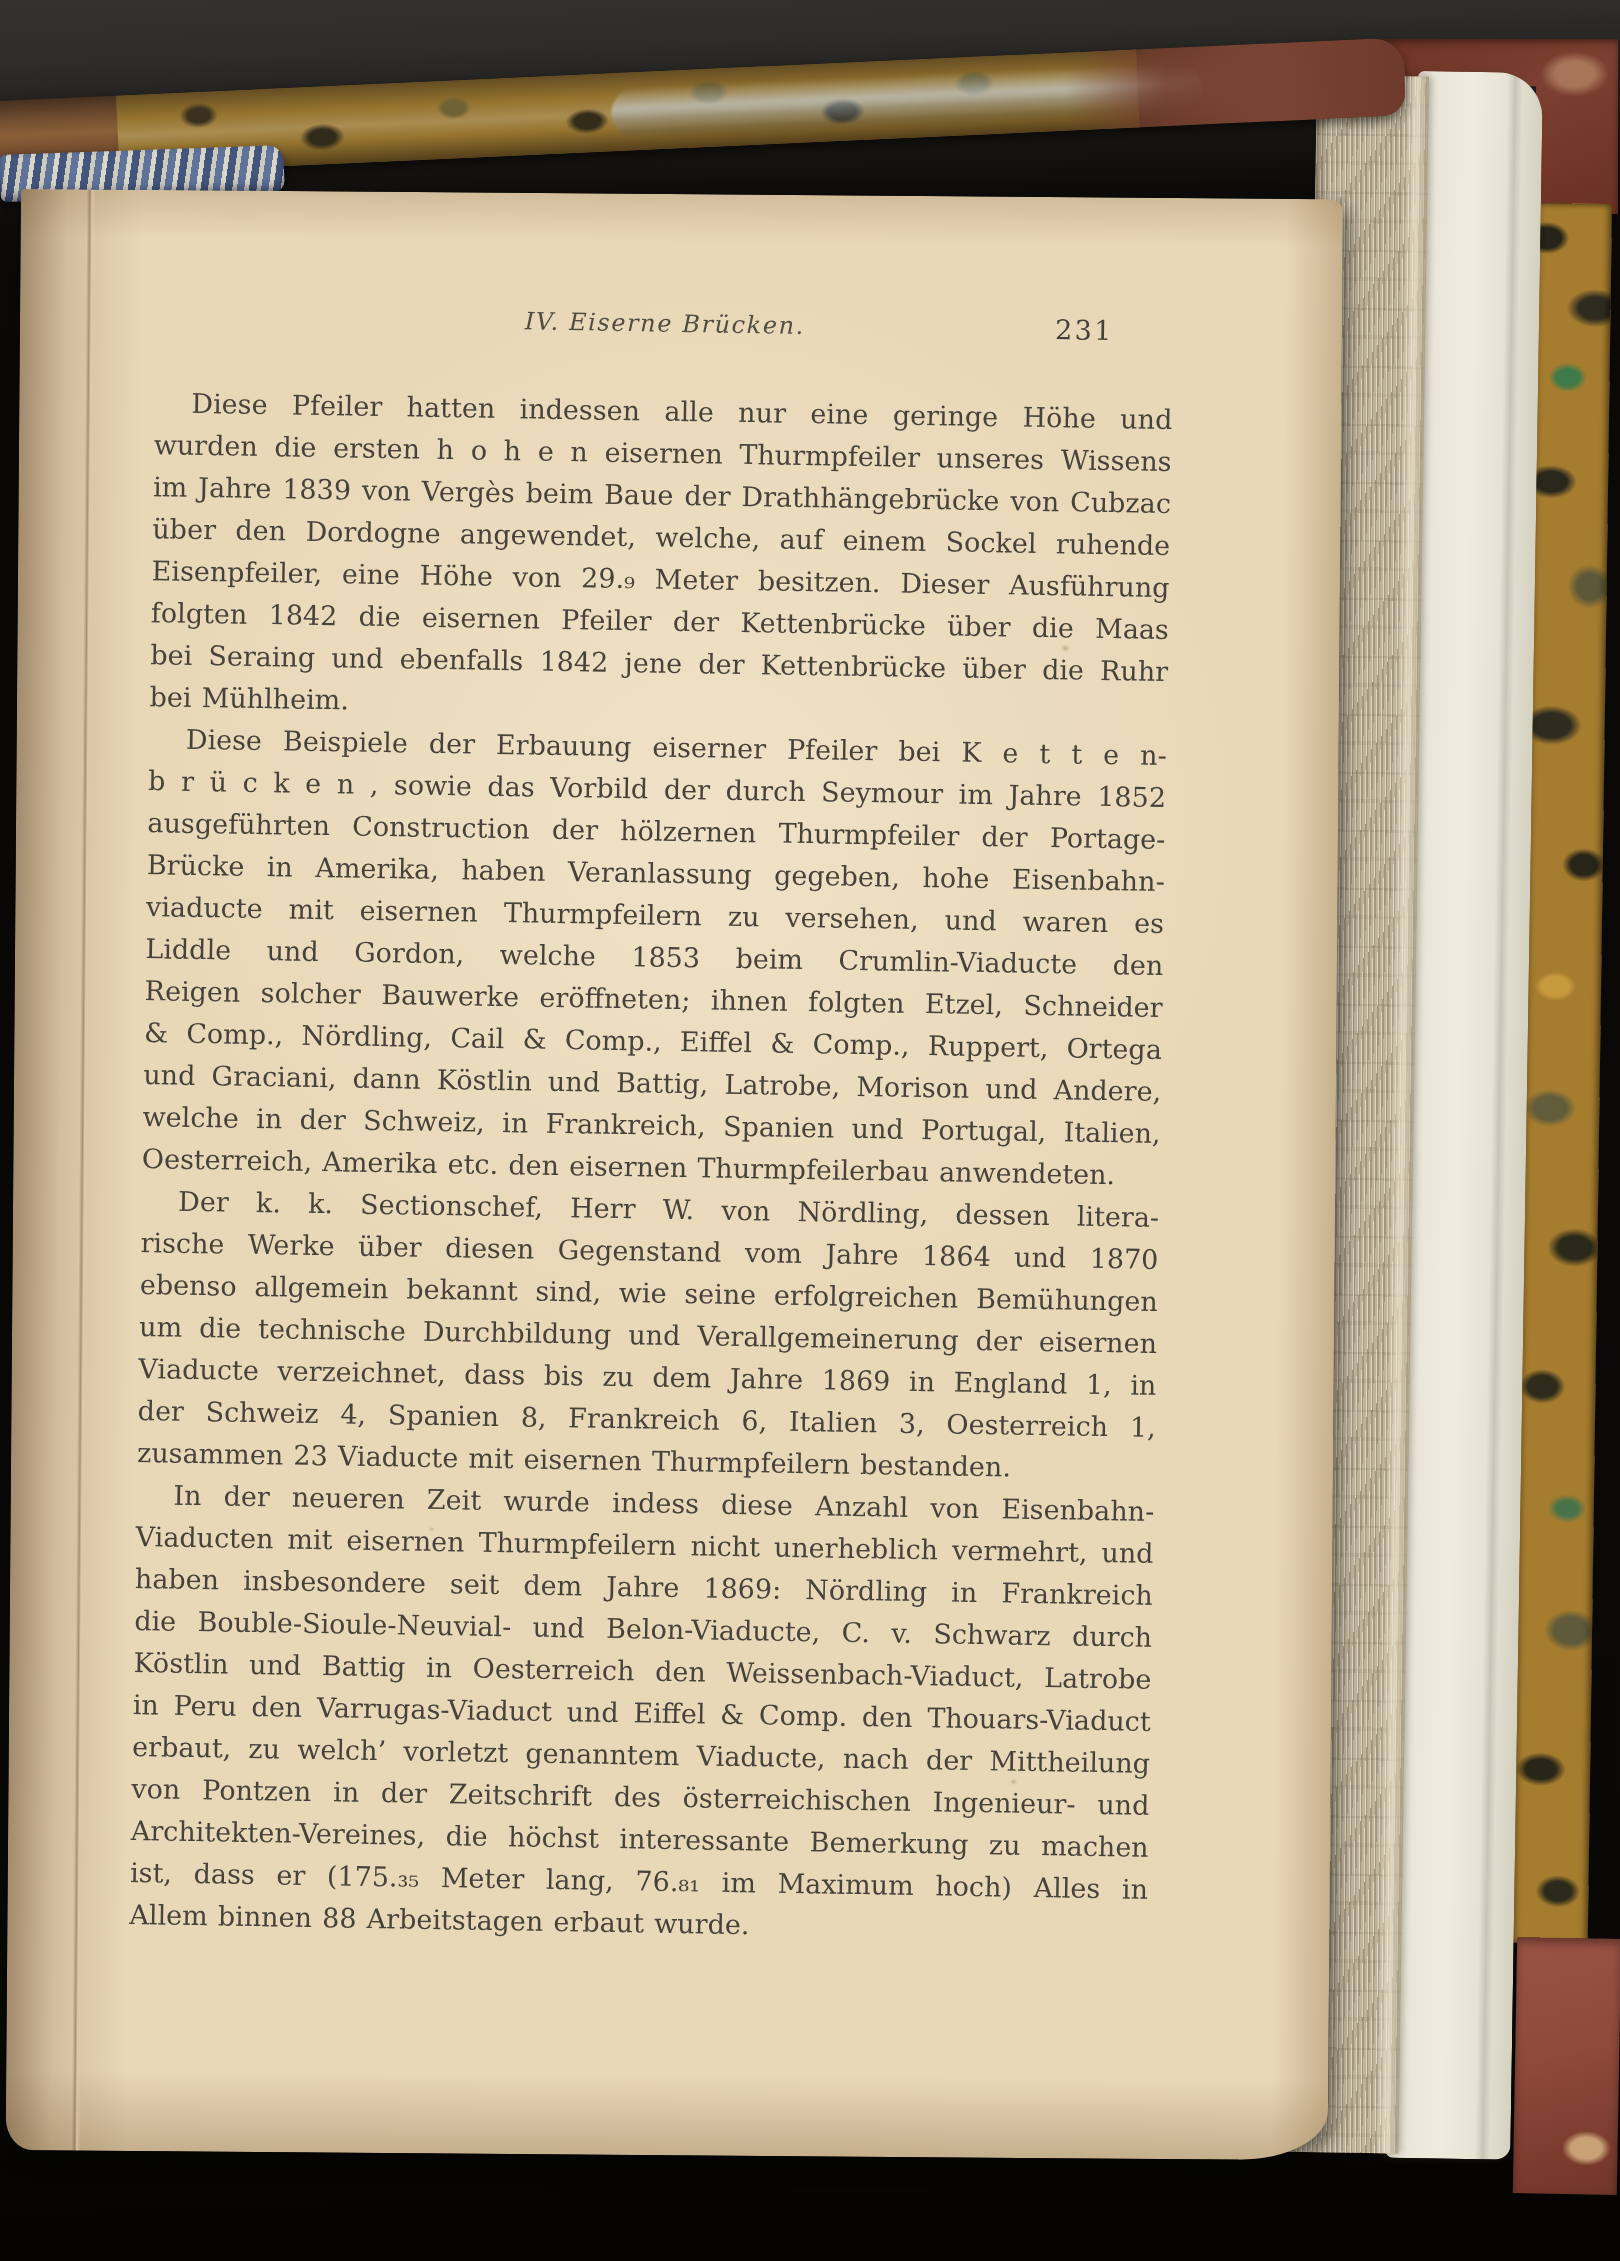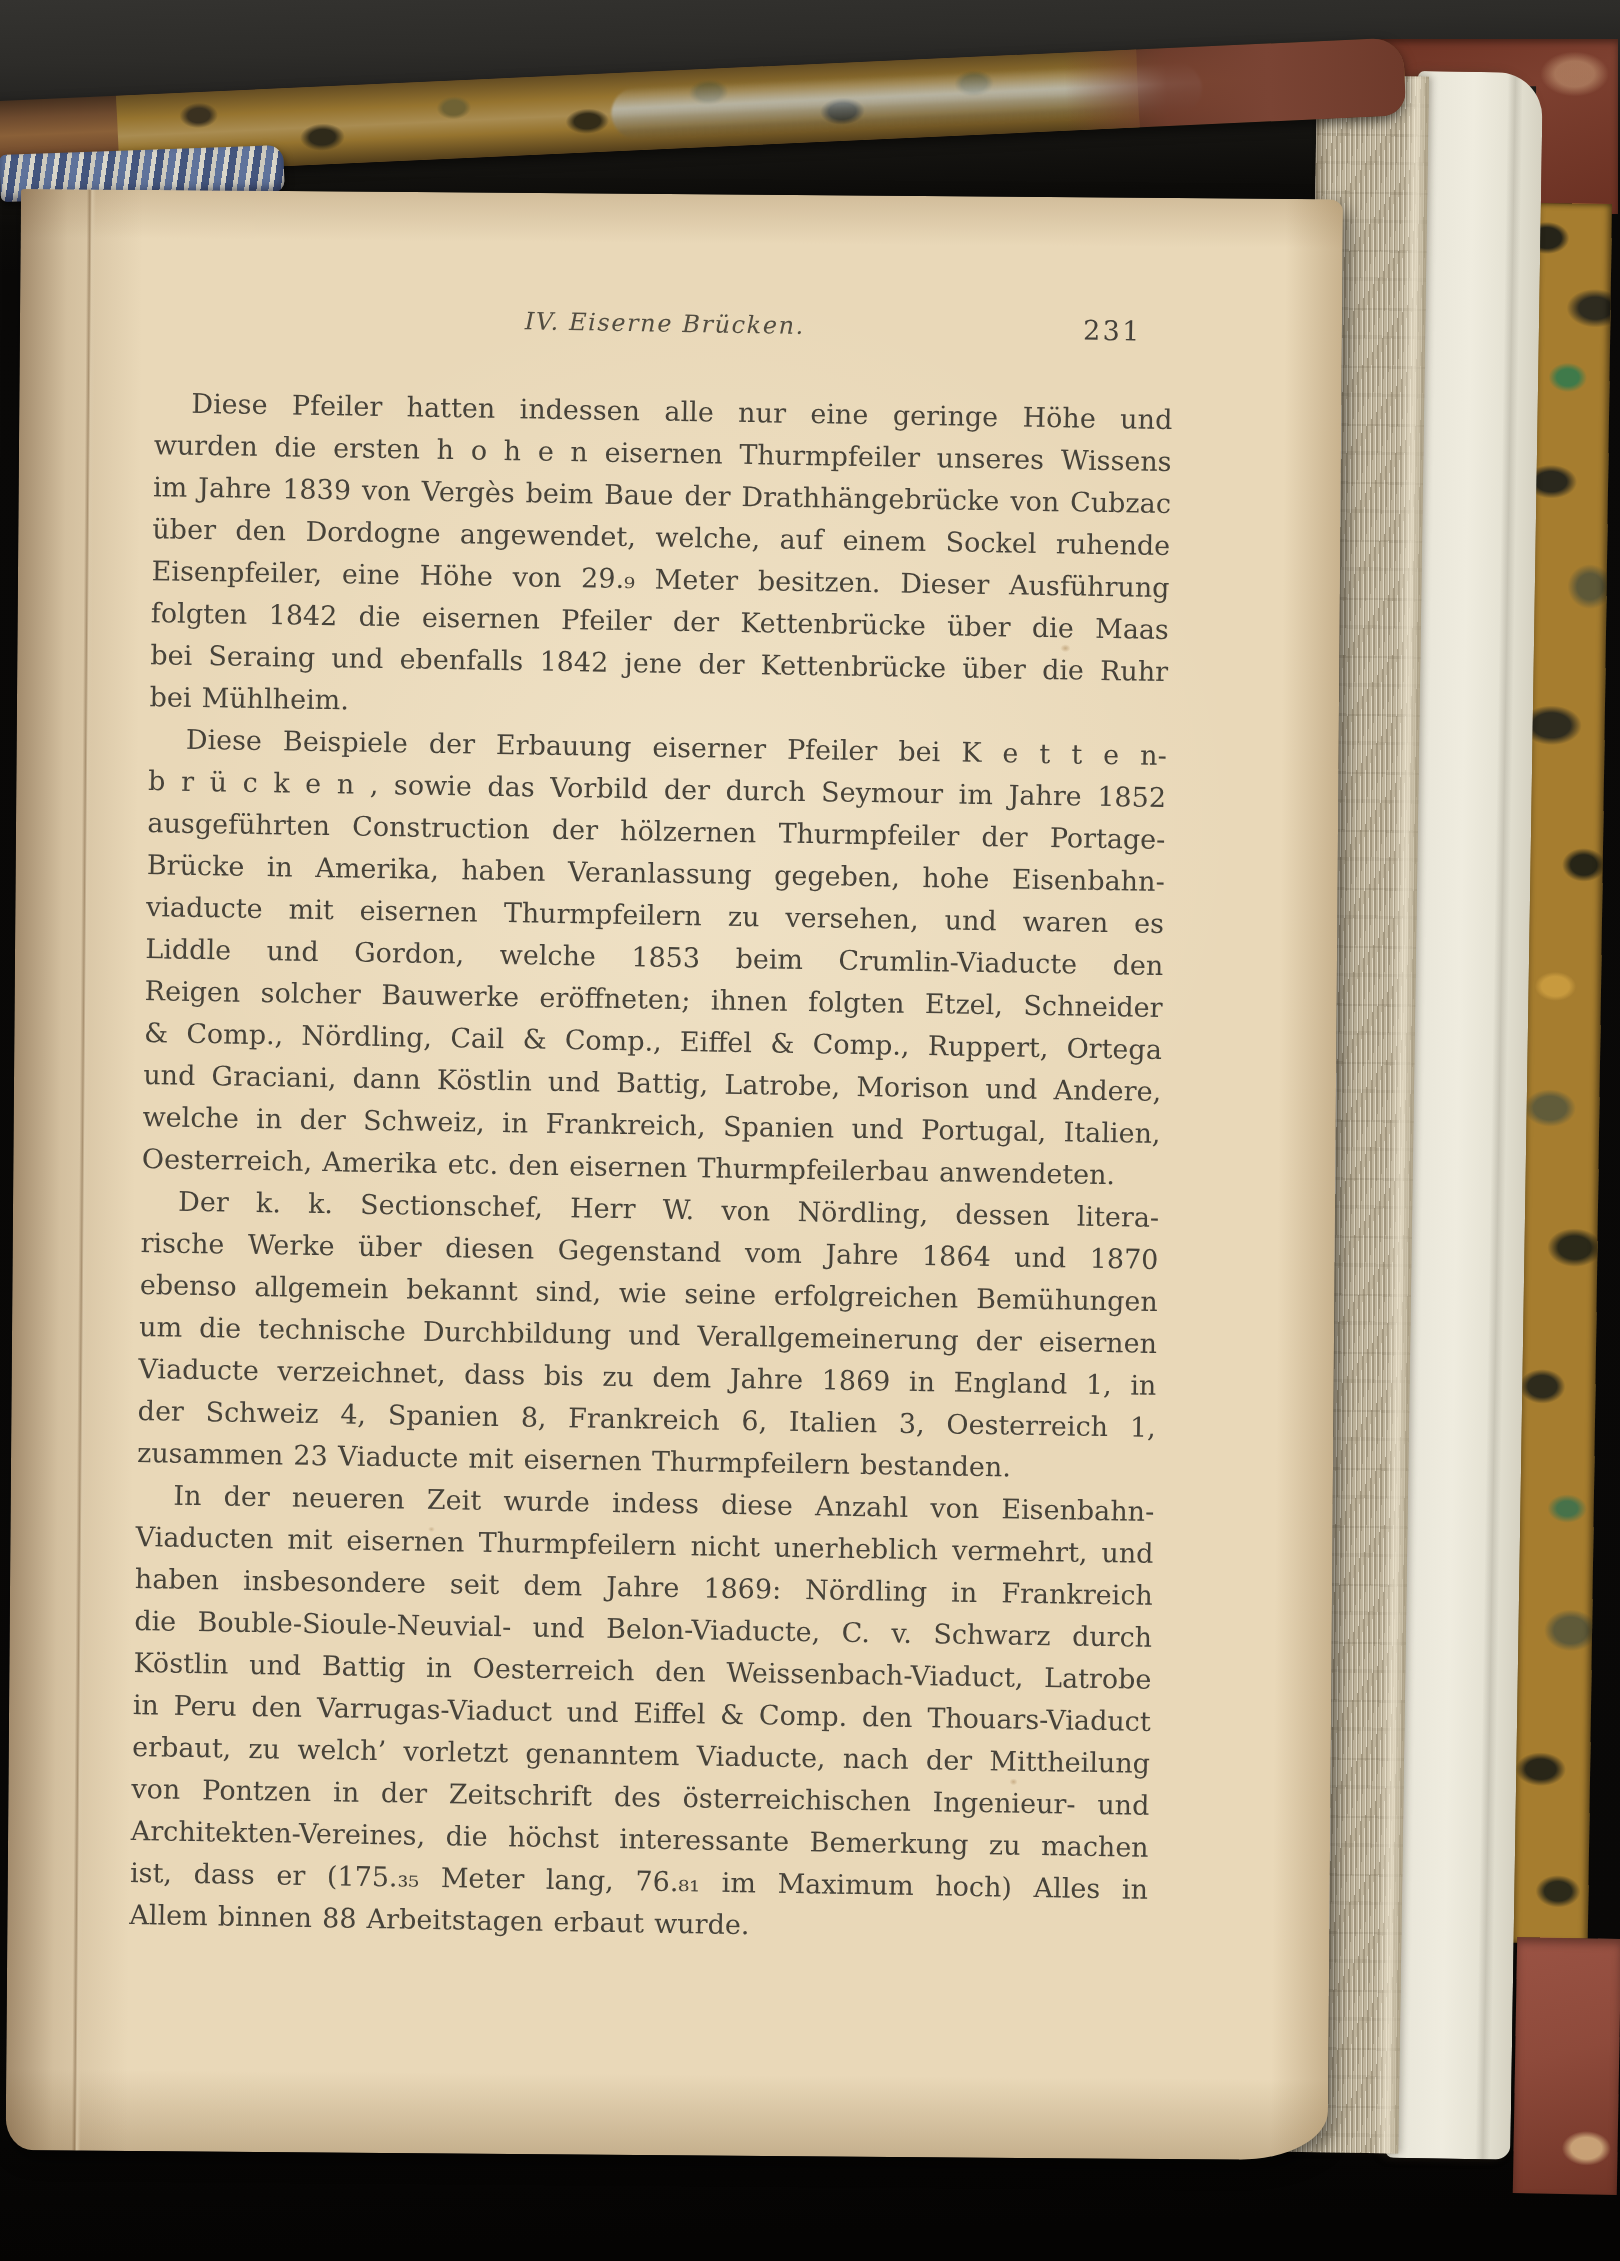--- a/index.html
+++ b/index.html
@@ -130,21 +130,21 @@
     position:absolute;left:136px;top:120px;width:1018px;
     transform:rotate(0.5deg);transform-origin:top right;
     color:#47433a;
   }
   .page-header{
     position:relative;height:36px;margin-bottom:45px;
     font-style:italic;font-size:24px;letter-spacing:1.6px;
     text-align:center;color:#524d41;
   }
   .page-header .pagenum{
-    position:absolute;right:32px;top:-1.6px;
+    position:absolute;right:60px;top:-1.6px;
     font-style:normal;font-size:27px;letter-spacing:2.4px;color:#45413a;
   }
   .body-text{font-size:27px;line-height:42px;word-spacing:1.6px;}
   .line{text-align:justify;text-align-last:justify;white-space:nowrap;}
   .line.last{text-align-last:left;}
   .paragraph.indent .line:first-child{text-indent:37px;}
 </style>
 </head>
 <body>
 

